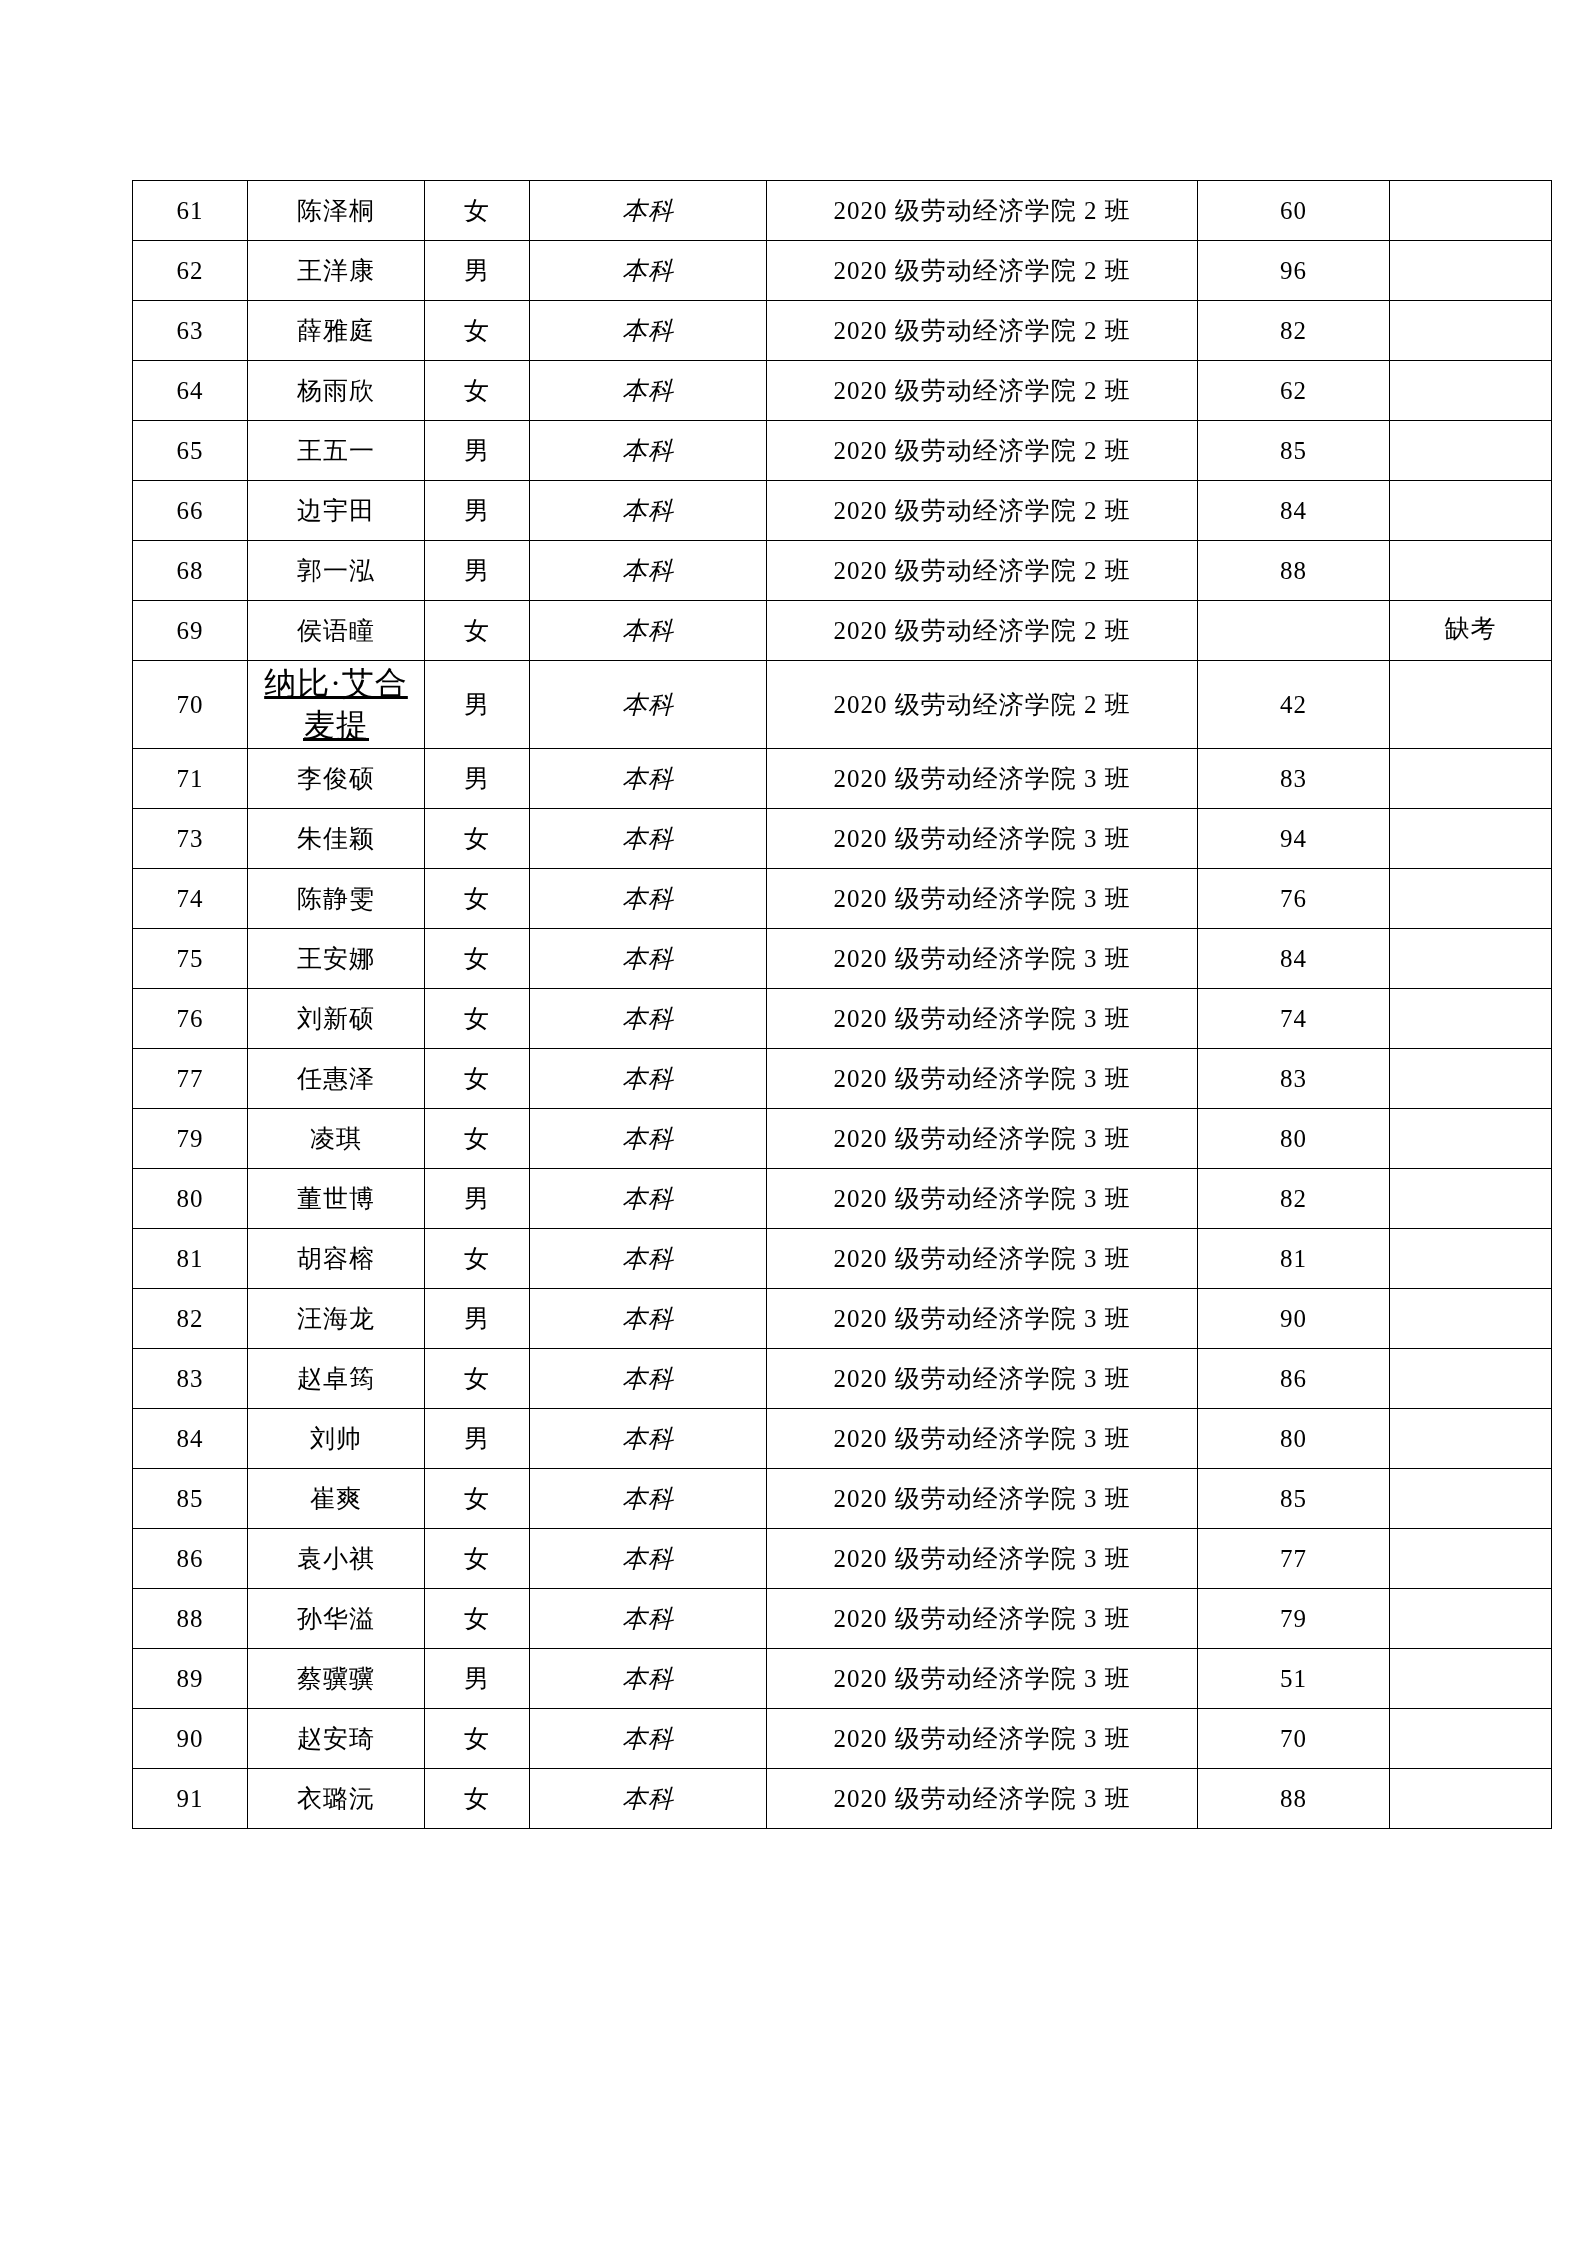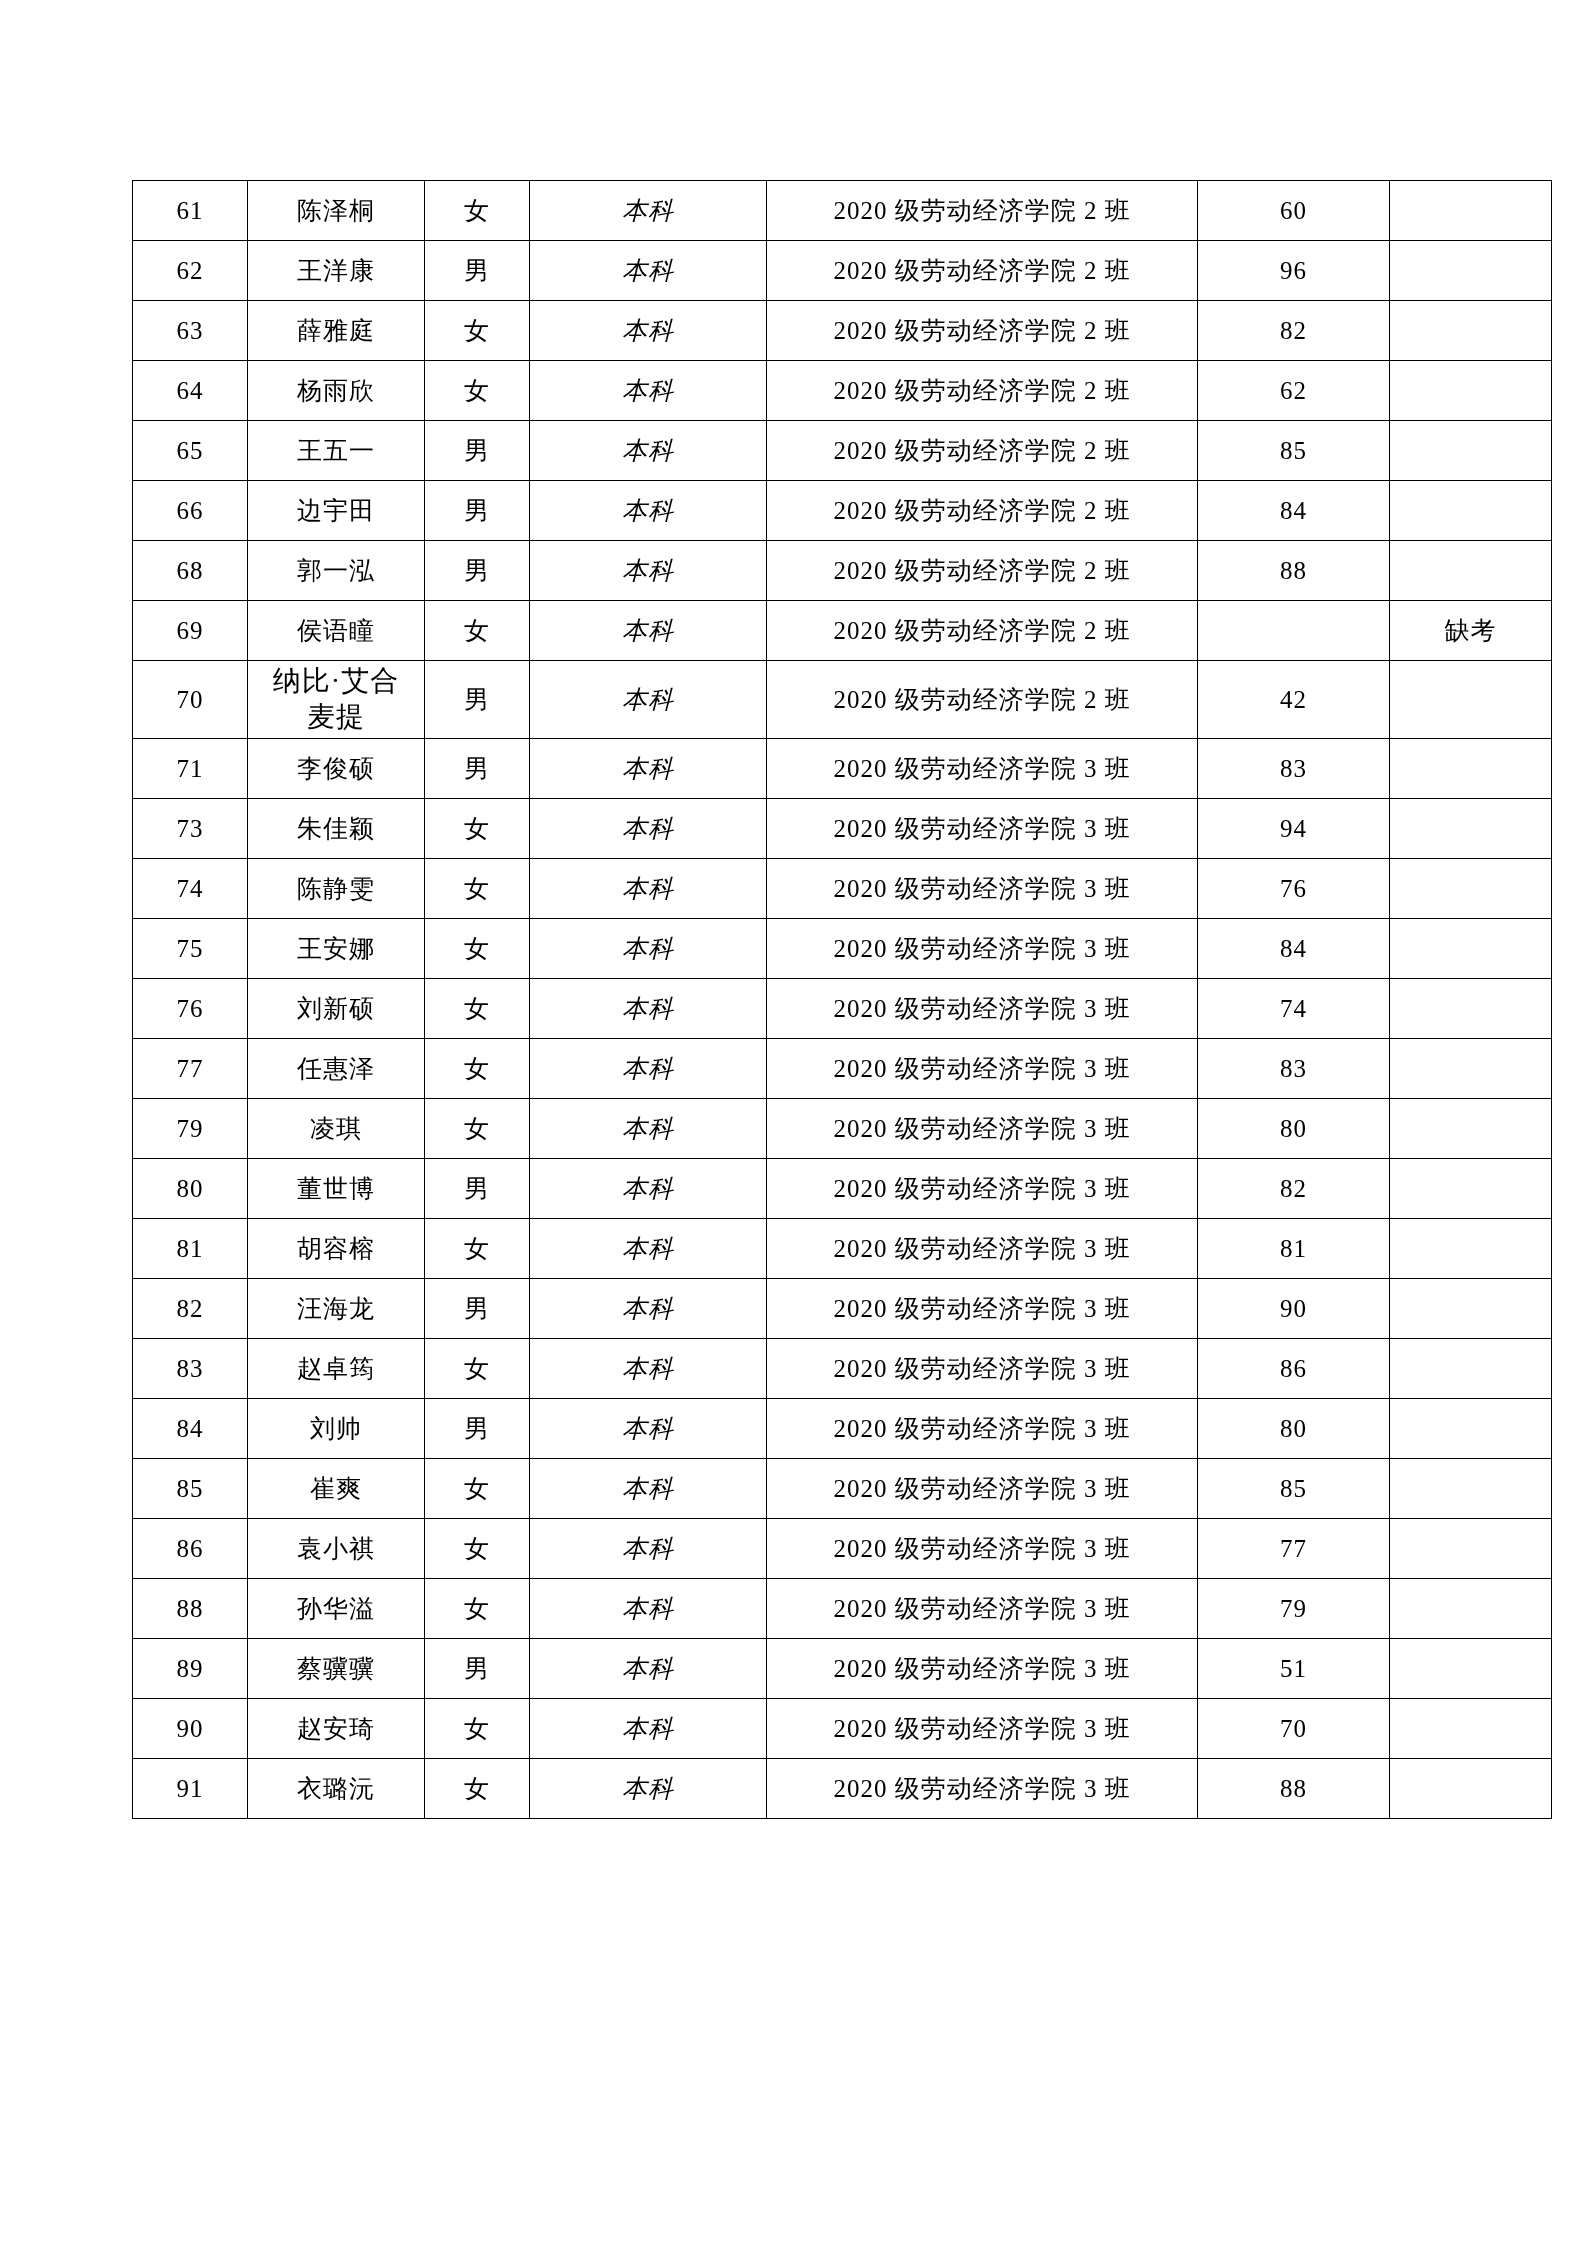--- a/index.html
+++ b/index.html
@@ -45,26 +45,27 @@
     letter-spacing: 1px;
     white-space: nowrap;
     overflow: hidden;
   }
   td.c-index  { width: 108px; }
   td.c-name   { width: 170px; white-space: normal; letter-spacing: 2px; }
   td.c-gender { width: 98px; }
   td.c-degree { width: 230px; letter-spacing: 2px; font-style: italic; }
   td.c-class  { width: 424px; letter-spacing: 1px; }
   td.c-score  { width: 185px; }
-  td.c-remark { width: 155px; letter-spacing: 2px; }
+  td.c-remark { width: 155px; letter-spacing: 2px; font-family: Liberation Mono, monospace; }
 
   td.c-name .two-line {
     display: block;
-    font-size: 28px;
+    font-size: 32px;
     line-height: 1.3;
+    text-decoration: underline;
   }
   .tall td {
     height: 80px;
   }
 </style>
 </head>
 <body>
 
 <div class="page">
   <div class="table-wrap">

